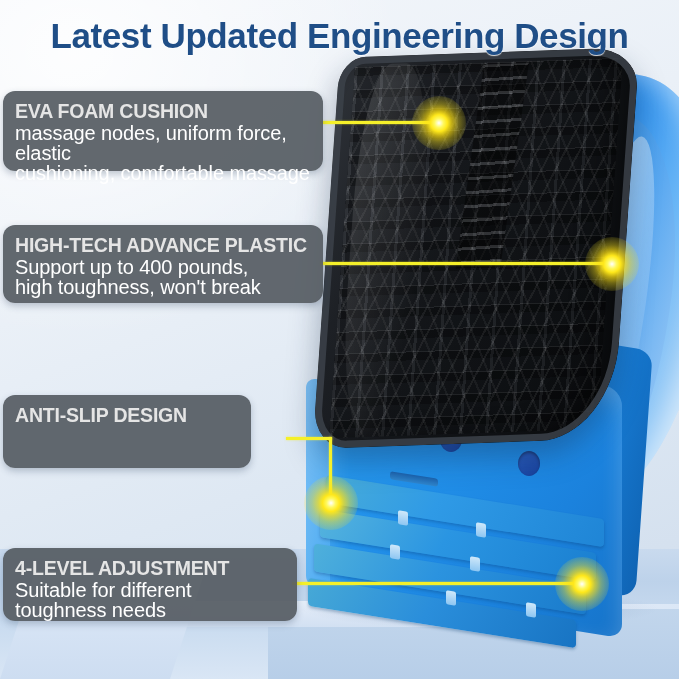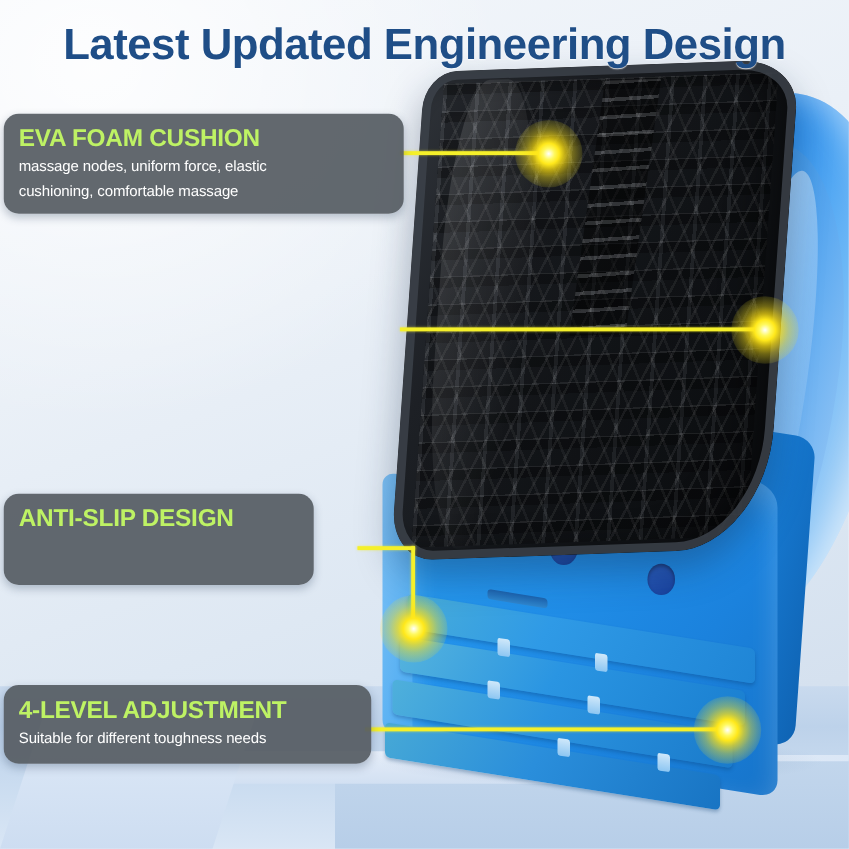--- a/index.html
+++ b/index.html
@@ -168,32 +168,32 @@
   
   .callout{
     position:absolute;
     background:rgba(86,92,99,.93);
     border-radius:12px;
     box-shadow:0 3px 7px rgba(40,60,90,.28);
     padding:8px 12px 10px 12px;
     box-sizing:border-box;
   }
   .callout .c-title{
-    color:#bef264;font-weight:bold;font-size:19.5px;line-height:24px;
+    color:#e5e5e5;font-weight:bold;font-size:19.5px;line-height:24px;
     letter-spacing:-0.2px;white-space:nowrap;
   }
   .callout .c-desc{
-    color:#ffffff;font-size:12px;line-height:20px;white-space:pre-line;
+    color:#ffffff;font-size:20px;line-height:20px;white-space:pre-line;
     letter-spacing:-0.1px;
   }
 
   .c1{left:3px;top:91px;width:320px;height:80px;}
   .c2{left:3px;top:225px;width:320px;height:78px;}
   .c3{left:3px;top:395px;width:248px;height:73px;}
-  .c4{left:3px;top:548px;width:294px;height:63px;}
+  .c4{left:3px;top:548px;width:294px;height:73px;}
 
   
   .conn{position:absolute;background:#f5f02a;box-shadow:0 0 2px rgba(245,240,42,.8);}
   .conn.l1{left:320px;top:121px;width:118px;height:3px;}
   .conn.l2{left:320px;top:262px;width:292px;height:3px;}
   .conn.l3a{left:286px;top:437px;width:46px;height:3px;}
   .conn.l3b{left:329px;top:437px;width:3px;height:66px;}
   .conn.l4{left:292px;top:582px;width:290px;height:3px;}
 
   
@@ -275,20 +275,25 @@
   <div class="dot d4"></div>
 
   <div class="page-title">Latest Updated Engineering Design</div>
 
   <div class="callout c1">
     <div class="c-title">EVA FOAM CUSHION</div>
     <div class="c-desc">massage nodes, uniform force, elastic
 cushioning, comfortable massage</div>
   </div>
 
+  <div class="callout c2">
+    <div class="c-title">HIGH-TECH ADVANCE PLASTIC</div>
+    <div class="c-desc">Support up to 400 pounds,
+high toughness, won't break</div>
+  </div>
 
   <div class="callout c3">
     <div class="c-title">ANTI-SLIP DESIGN</div>
   </div>
 
   <div class="callout c4">
     <div class="c-title">4-LEVEL ADJUSTMENT</div>
     <div class="c-desc">Suitable for different toughness needs</div>
   </div>
 

